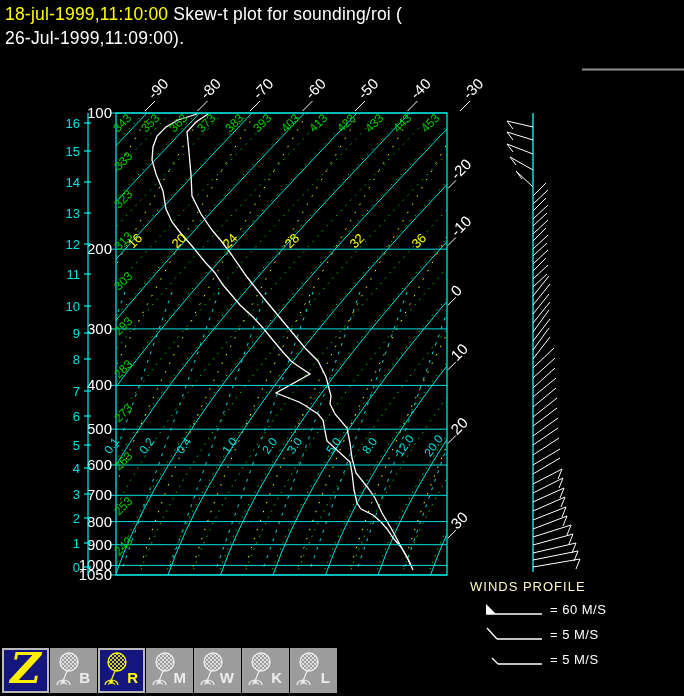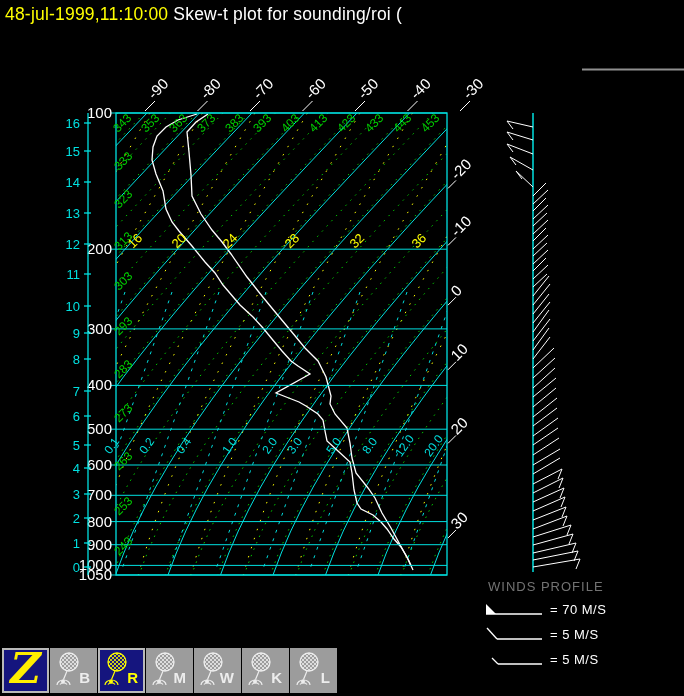--- a/index.html
+++ b/index.html
@@ -2,41 +2,41 @@
 <html><head>
 <meta charset="utf-8">
 <style>
   html,body{margin:0;padding:0;background:#000;width:684px;height:696px;overflow:hidden;
     font-family:"Liberation Sans",sans-serif;}
   #stage{position:absolute;left:0;top:0;width:684px;height:696px;background:#000;}
   #title{position:absolute;left:5px;top:2px;font-size:17.5px;line-height:24px;color:#fff;
     letter-spacing:0.2px;white-space:pre-wrap;}
   #title .t-yellow{color:#ffff00;}
   #chart{position:absolute;left:0;top:0;}
-  #winds-title{position:absolute;left:488px;top:579px;color:#737373;font-size:13px;letter-spacing:1px;}
+  #winds-title{position:absolute;left:470px;top:579px;color:#fef9c3;font-size:13px;letter-spacing:1px;}
   .lg-row{position:absolute;left:484px;height:18px;display:flex;align-items:center;}
   .lg-row svg{display:block;margin-right:6px;}
   .lg-label{color:#fff;font-size:13px;letter-spacing:0.5px;}
   #toolbar{position:absolute;left:2px;top:648px;height:47px;display:flex;gap:1px;}
   .tb-btn{position:relative;width:47px;height:45px;background:#9c9c9c;border:2px solid #9c9c9c;
     box-sizing:border-box;cursor:pointer;padding:0;}
   .tb-btn.navy{background:#15157e;border-color:#b9b9b9;}
   .tb-btn .letter{position:absolute;right:5px;bottom:5px;font-size:15px;font-weight:bold;
     color:#ededed;font-family:"Liberation Sans",sans-serif;}
   .tb-btn.navy .letter{color:#ffff00;}
   .tb-btn svg{position:absolute;left:3px;top:2px;}
   .zglyph{position:absolute;left:0;top:-6px;width:100%;text-align:center;
     font-family:"DejaVu Serif",serif;font-style:italic;font-weight:bold;
     font-size:42px;color:#ffee00;}
 </style>
 </head>
 <body>
 
 <div id="stage">
-  <div id="title"><span class="t-yellow">48-jul-1999,11:10:00</span><span> Skew-t plot for sounding/roi (</span><br></div>
+  <div id="title"><span class="t-yellow">18-jul-1999,11:10:00</span><span> Skew-t plot for sounding/roi (</span><br><span>26-Jul-1999,11:09:00).</span></div>
 
   <svg id="chart" width="684" height="696">
       <defs>
         <clipPath id="plotclip">
           <rect x="116" y="113" width="331" height="462"></rect>
         </clipPath>
         <pattern id="hatchW" width="4" height="4" patternUnits="userSpaceOnUse">
           <path d="M0,0 L4,4 M4,0 L0,4" stroke="#ededed" stroke-width="0.8"></path>
         </pattern>
         <pattern id="hatchY" width="4" height="4" patternUnits="userSpaceOnUse">
@@ -334,21 +334,21 @@
       <line x1="582" y1="69.5" x2="684" y2="69.5" stroke="#8f8f8f" stroke-width="2"></line>
     </svg>
 
   <div id="winds-title">WINDS PROFILE</div>
   <div id="legend">
       <div class="lg-row" style="top: 600px;">
         <svg width="60" height="16">
           <polygon points="2,3 12,13 2,13" fill="#fff"></polygon>
           <line x1="2" y1="13" x2="58" y2="13" stroke="#fff" stroke-width="1.3"></line>
         </svg>
-        <span class="lg-label">= 70 M/S</span>
+        <span class="lg-label">= 60 M/S</span>
       </div>
       <div class="lg-row" style="top: 625px;">
         <svg width="60" height="16">
           <line x1="3" y1="2" x2="13" y2="13" stroke="#fff" stroke-width="1.3"></line>
           <line x1="13" y1="13" x2="58" y2="13" stroke="#fff" stroke-width="1.3"></line>
         </svg>
         <span class="lg-label">= 5 M/S</span>
       </div>
       <div class="lg-row" style="top: 650px; justify-content: space-between;">
         <svg width="60" height="16">

